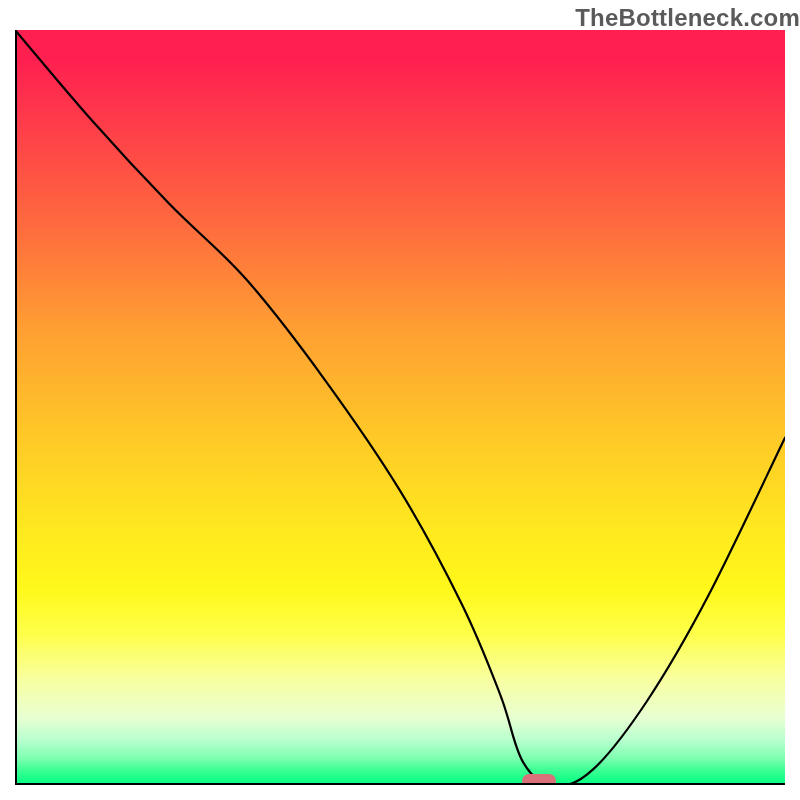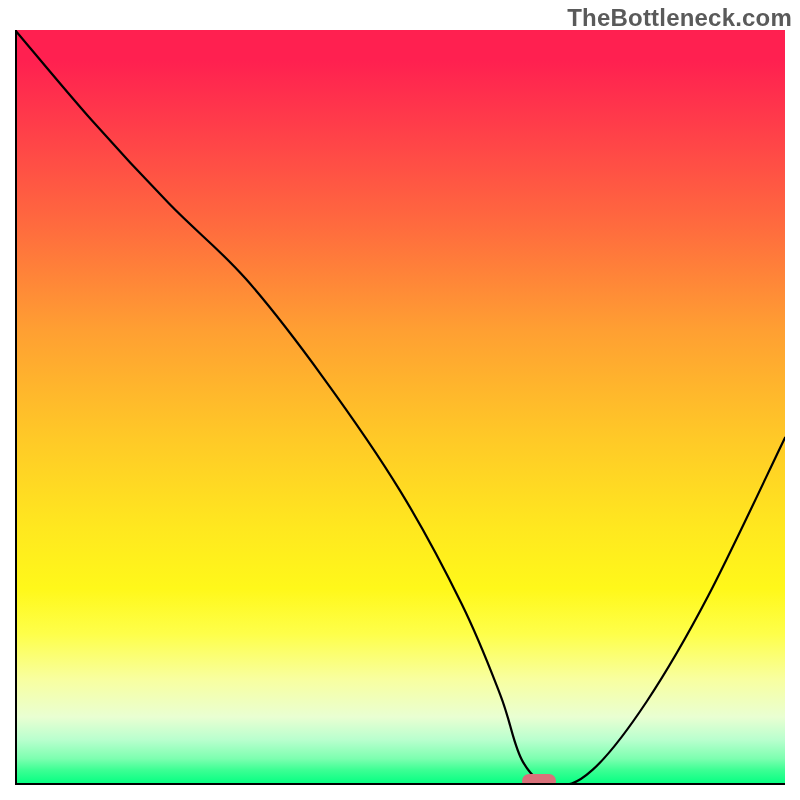--- a/index.html
+++ b/index.html
@@ -11,21 +11,21 @@
     font-family: Arial, Helvetica, sans-serif;
   }
   .container {
     position: relative;
     width: 800px;
     height: 800px;
   }
   .watermark {
     position: absolute;
     top: 4px;
-    right: 8px;
+    right: 0;
     font-size: 24px;
     font-weight: 600;
     color: #5a5a5a;
     letter-spacing: 0.2px;
   }
   .plot-area {
     position: absolute;
     left: 15px;
     top: 30px;
     width: 770px;

